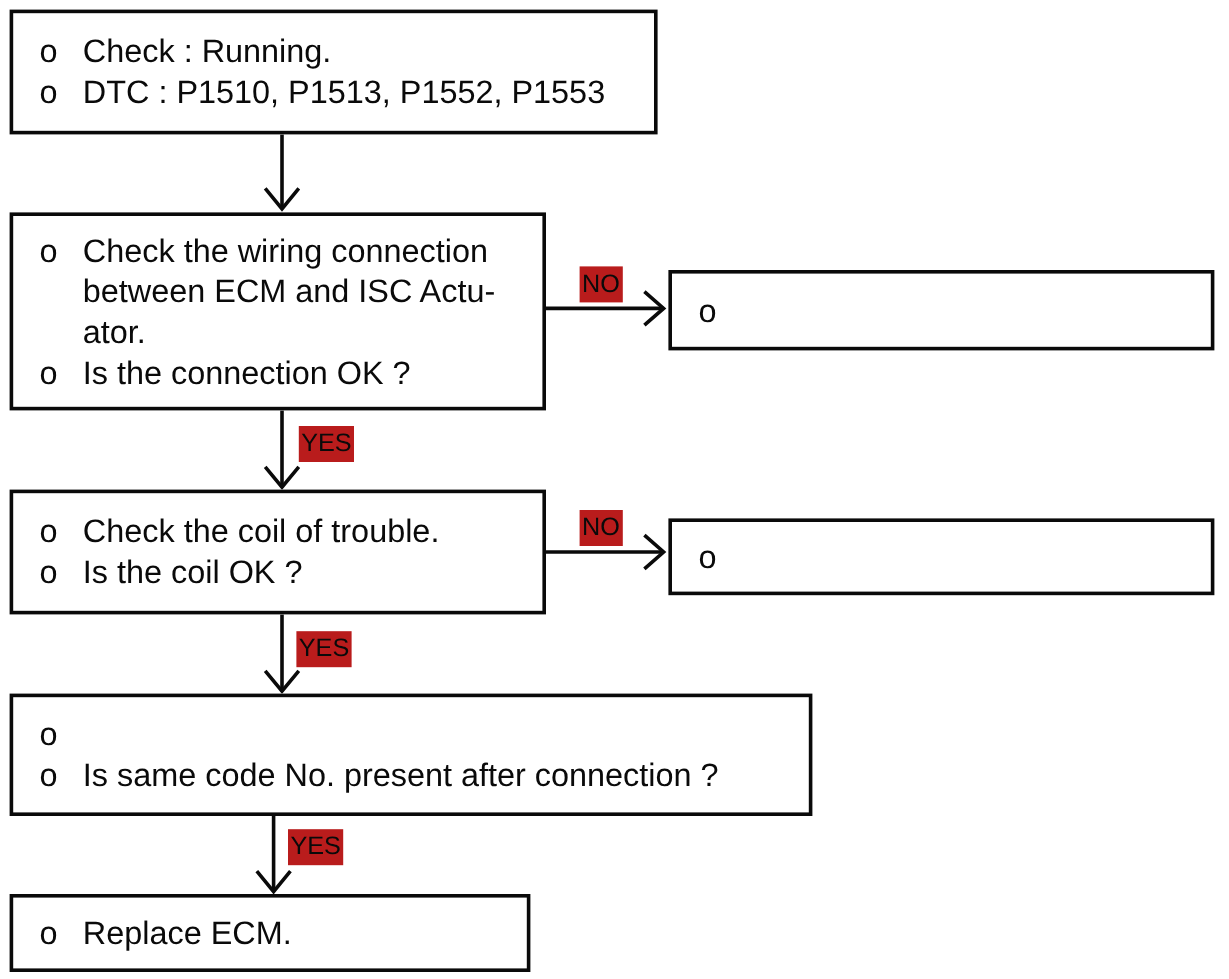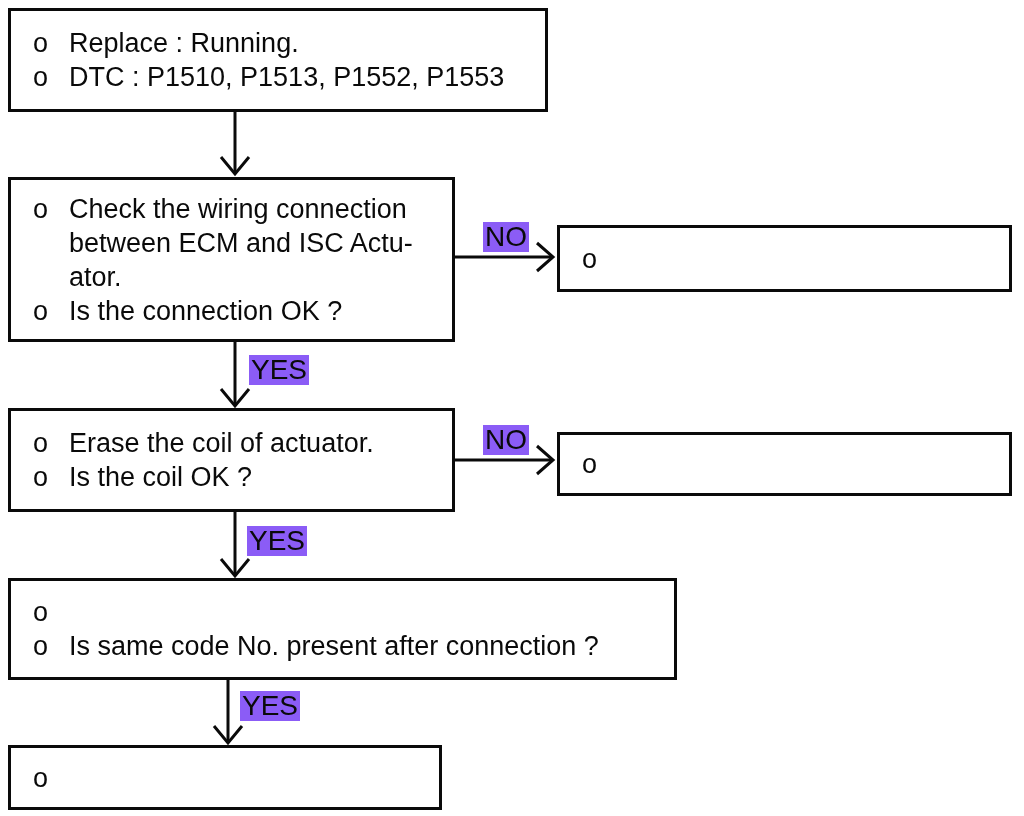--- a/index.html
+++ b/index.html
@@ -35,23 +35,23 @@
   }
   .bullet {
     flex: 0 0 36px;
     width: 36px;
   }
   .item-text {
     white-space: pre-line;
   }
   .edge-label {
     position: absolute;
-    font-size: 28px;
+    font-size: 21px;
     line-height: 30px;
-    background: #8b5cf6;
+    background: #b91c1c;
     padding: 0 2px;
     text-align: right;
   }
   #connectors {
     position: absolute;
     left: 0;
     top: 0;
     width: 1024px;
     height: 816px;
     pointer-events: none;
@@ -104,21 +104,21 @@
     </g>
     <g>
       <line x1="455" y1="460" x2="553" y2="460"></line>
       <polyline points="537,446 553,460 537,474"></polyline>
     </g>
   </svg>
 
   <div class="box" id="box-start">
     <div class="item">
       <span class="bullet">o</span>
-      <span class="item-text">Replace : Running.</span>
+      <span class="item-text">Check : Running.</span>
     </div>
     <div class="item">
       <span class="bullet">o</span>
       <span class="item-text">DTC : P1510, P1513, P1552, P1553</span>
     </div>
   </div>
 
   <div class="box" id="box-check-wiring">
     <div class="item">
       <span class="bullet">o</span>
@@ -134,21 +134,21 @@
 
   <div class="box" id="box-repair">
     <div class="item">
       <span class="bullet">o</span>
     </div>
   </div>
 
   <div class="box" id="box-check-coil">
     <div class="item">
       <span class="bullet">o</span>
-      <span class="item-text">Erase the coil of actuator.</span>
+      <span class="item-text">Check the coil of trouble.</span>
     </div>
     <div class="item">
       <span class="bullet">o</span>
       <span class="item-text">Is the coil OK ?</span>
     </div>
   </div>
 
   <div class="box" id="box-replace-isc">
     <div class="item">
       <span class="bullet">o</span>
@@ -161,20 +161,21 @@
     </div>
     <div class="item">
       <span class="bullet">o</span>
       <span class="item-text">Is same code No. present after connection ?</span>
     </div>
   </div>
 
   <div class="box" id="box-replace-ecm">
     <div class="item">
       <span class="bullet">o</span>
+      <span class="item-text">Replace ECM.</span>
     </div>
   </div>
 
   <div class="edge-label" id="label-no-1">NO</div>
   <div class="edge-label" id="label-no-2">NO</div>
   <div class="edge-label" id="label-yes-1">YES</div>
   <div class="edge-label" id="label-yes-2">YES</div>
   <div class="edge-label" id="label-yes-3">YES</div>
 
 </div>

